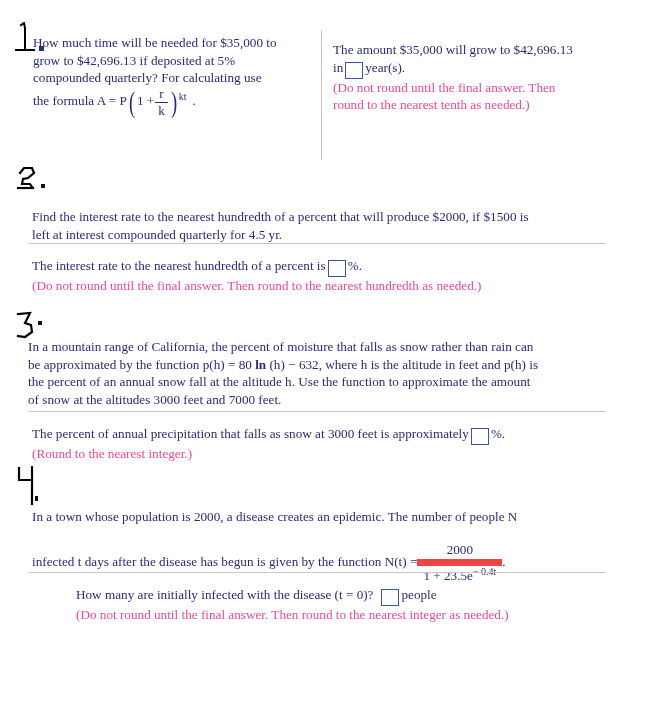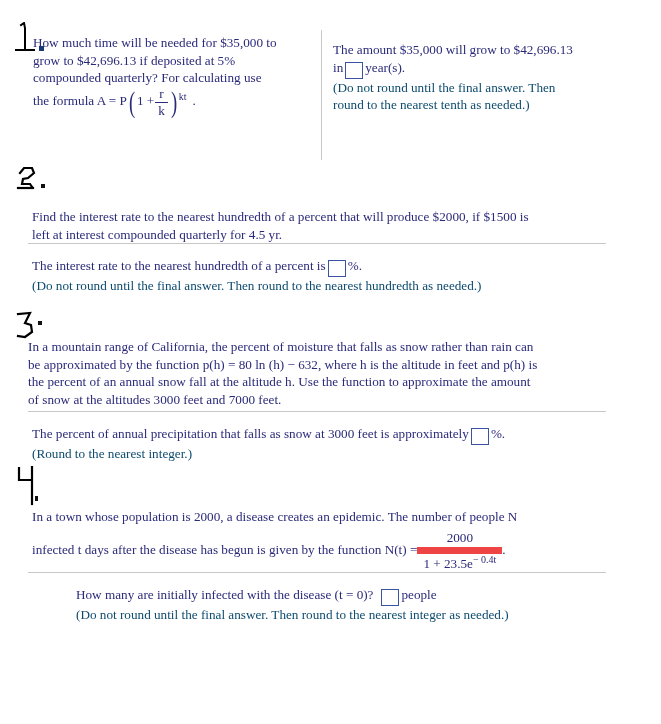--- a/index.html
+++ b/index.html
@@ -36,21 +36,21 @@
     line-height: 17.6px;
     text-align: left;
   }
   .answer {
     position: absolute;
     color: #2a2a7a;
     font-size: 13.2px;
     line-height: 17.6px;
   }
   .note {
-    color: #0c4a6e;
+    color: #ec4899;
   }
   .hr {
     position: absolute;
     height: 1px;
     background: #c8c8c8;
   }
   .vr {
     position: absolute;
     width: 1px;
     background: #c8c8c8;
@@ -111,21 +111,21 @@
   }
   .bigfrac .num {
     display: block;
     padding: 0 6px 2px 6px;
   }
   .bigfrac .den {
     display: block;
     border-top: 7px solid #ef4444;
     padding: 2px 6px 0 6px;
   }
-  .bold-ln { font-weight: normal; margin-top: 36px; }
+  .bold-ln { font-weight: bold; margin-top: 36px; }
 
   
   #q1-text  { left: 33px;  top: 34px;  width: 272px; }
   #q1-ans   { left: 333px; top: 41px;  width: 300px; }
   #q2-text  { left: 32px;  top: 208px; width: 585px; }
   #q2-ans   { left: 32px;  top: 257px; width: 600px; }
   #q3-text  { left: 28px;  top: 338px; width: 590px; }
   #q3-ans   { left: 32px;  top: 425px; width: 600px; }
   #q4-text  { left: 32px;  top: 508px; width: 590px; }
   #q4-ans   { left: 32px;  top: 586px; width: 600px; margin-left: 44px; }
@@ -211,21 +211,21 @@
   <div class="marker" style="left:14px; top:466px;">
     <svg width="44" height="44" viewBox="0 0 44 44" aria-hidden="true">
       <path d="M5 2 L5 14 L17 14" stroke="#000" stroke-width="2.2" fill="none" stroke-linejoin="miter" stroke-linecap="square"></path>
       <path d="M18 1 L18 38" stroke="#000" stroke-width="2.2" fill="none" stroke-linecap="square"></path>
       <rect x="21" y="30" width="3" height="5" fill="#111"></rect>
     </svg>
   </div>
 
   <div class="qtext" id="q4-text">
     <div>In a town whose population is 2000, a disease creates an epidemic. The number of people N</div>
-    <div class="math" style="margin-top:4px;">
+    <div class="math" style="margin-top:16px;">
       <span>infected t days after the disease has begun is given by the function N(t) =</span><span class="bigfrac"><span class="num">2000</span><span class="den"><span>1 + 23.5e</span><span class="sup">− 0.4t</span></span></span><span>.</span>
     </div>
   </div>
 
   <div class="hr" style="left:28px; top:572px; width:578px;"></div>
 
   <div class="answer" id="q4-ans">
     <div>
       <span>How many are initially infected with the disease (t = 0)?</span><input class="inputbox" type="text" style="margin-left: 8px;" value=""><span>people</span>
     </div>

